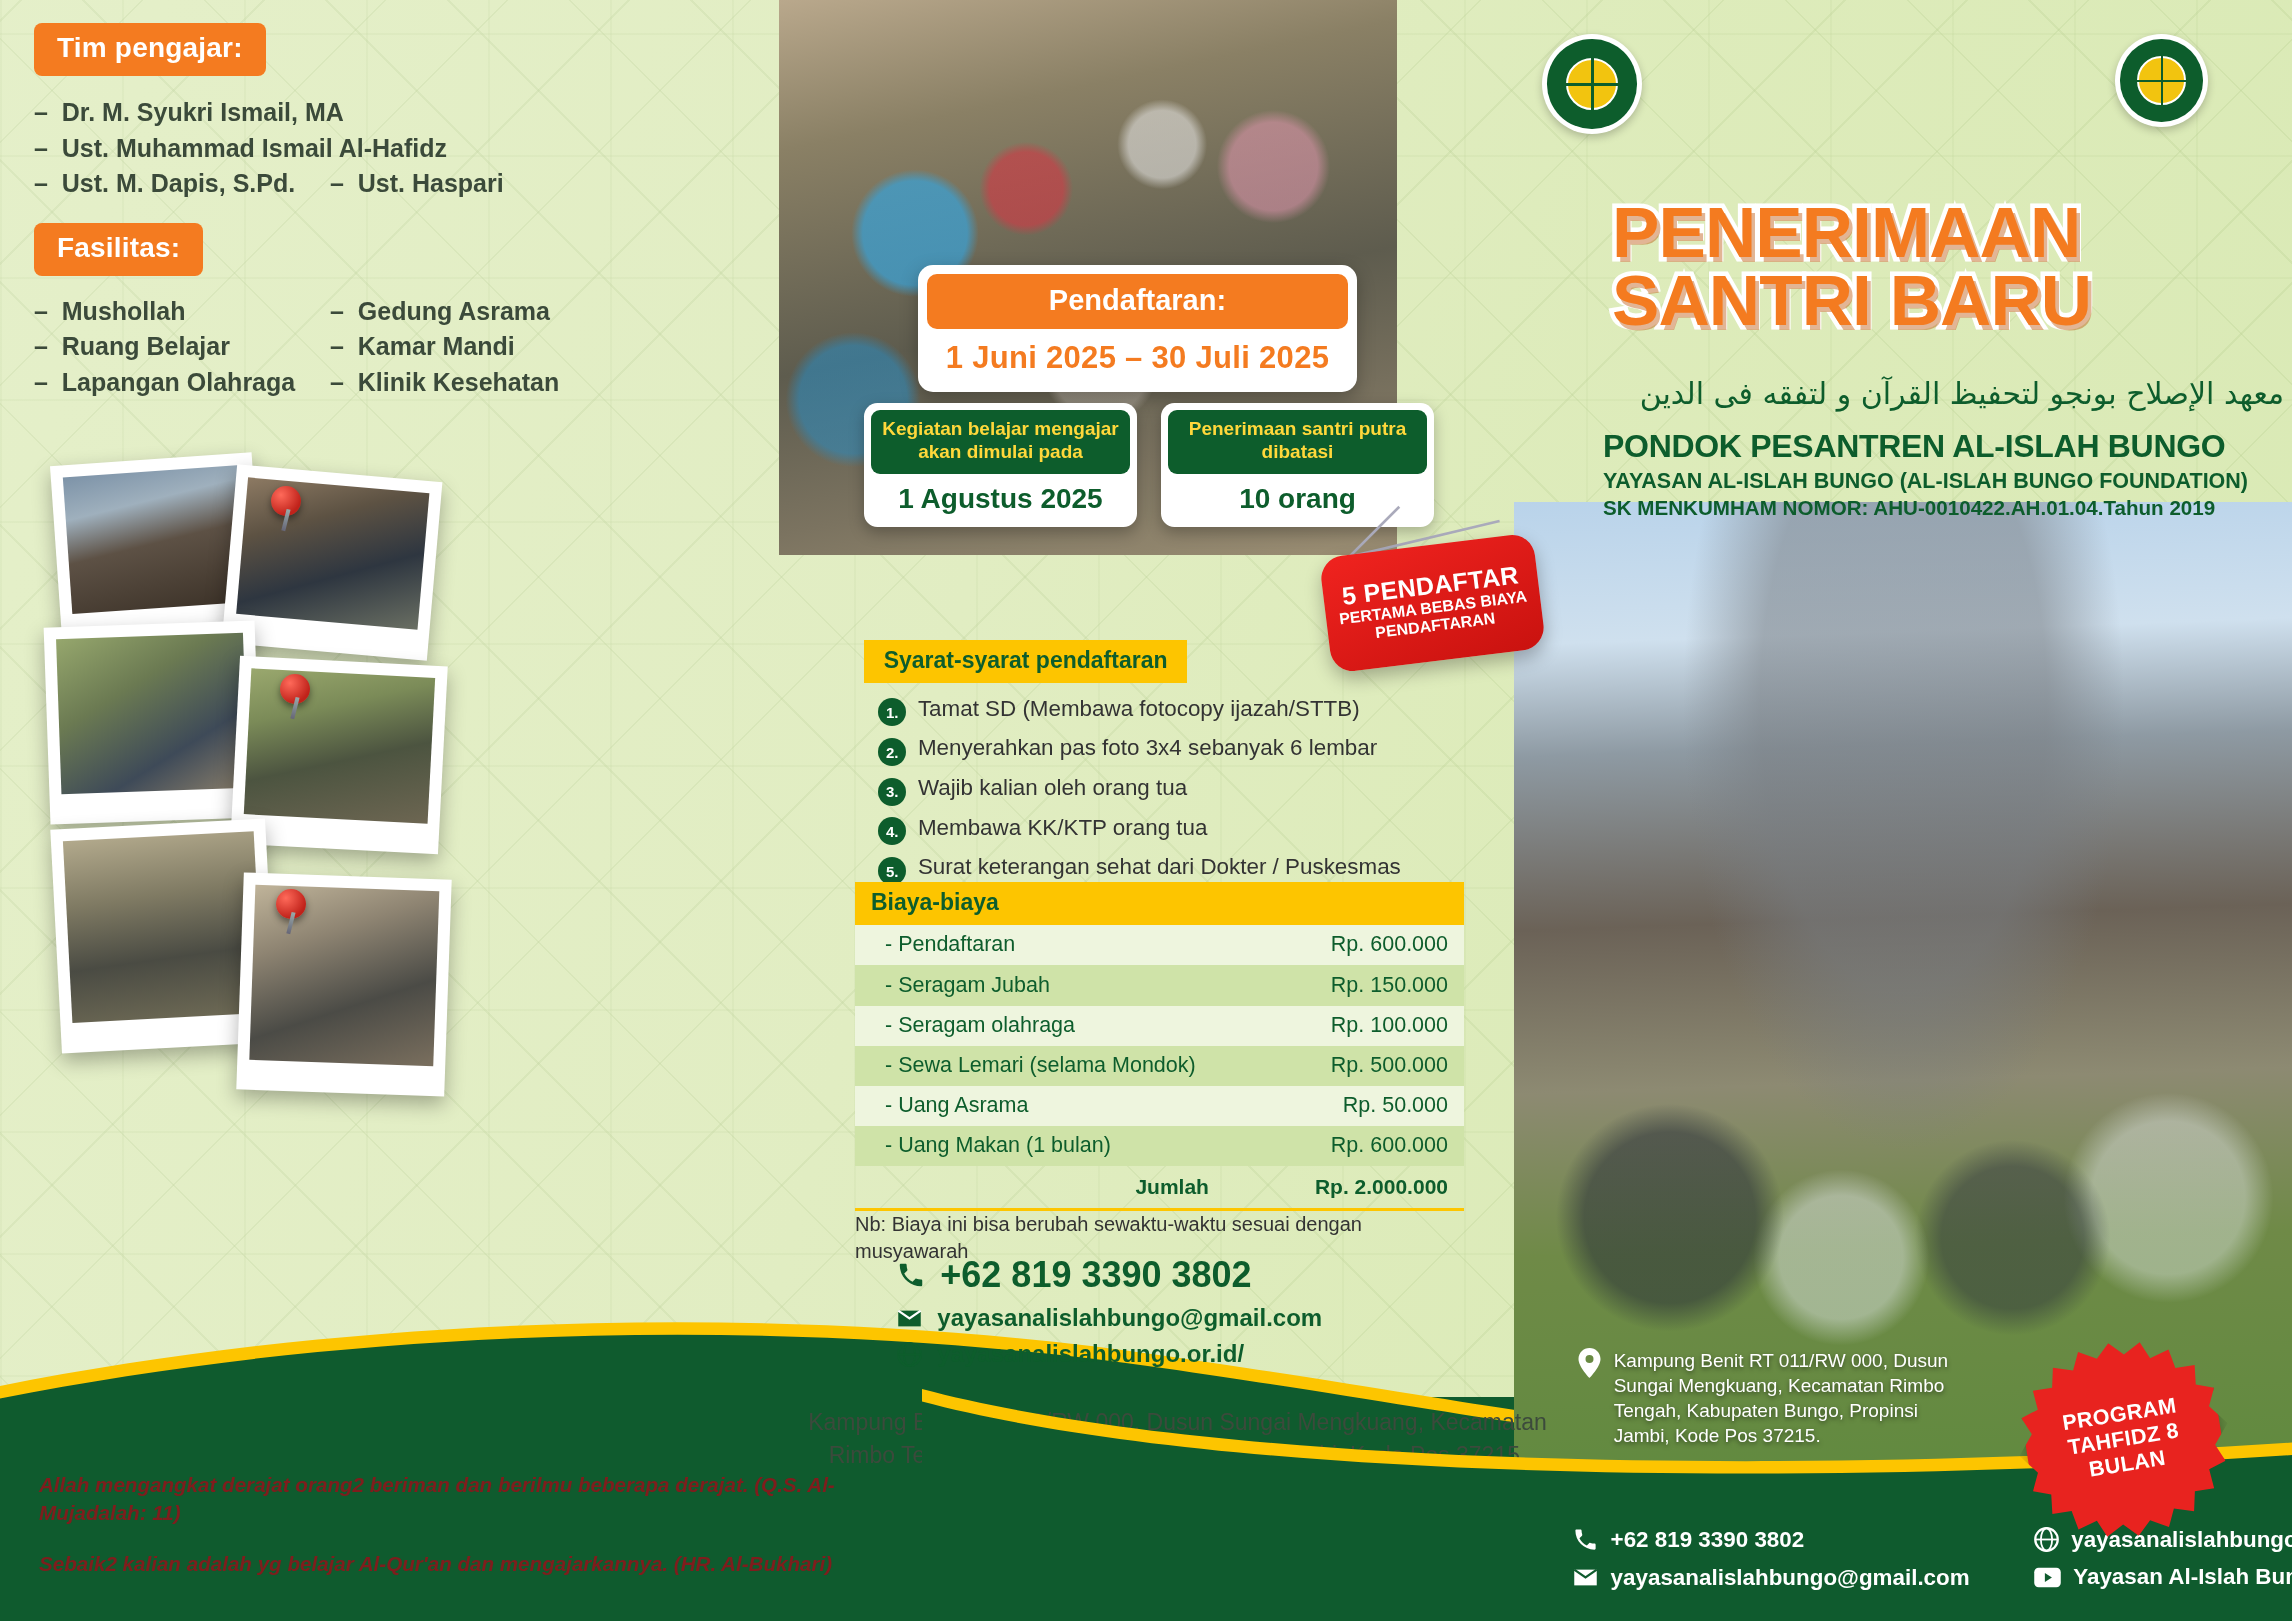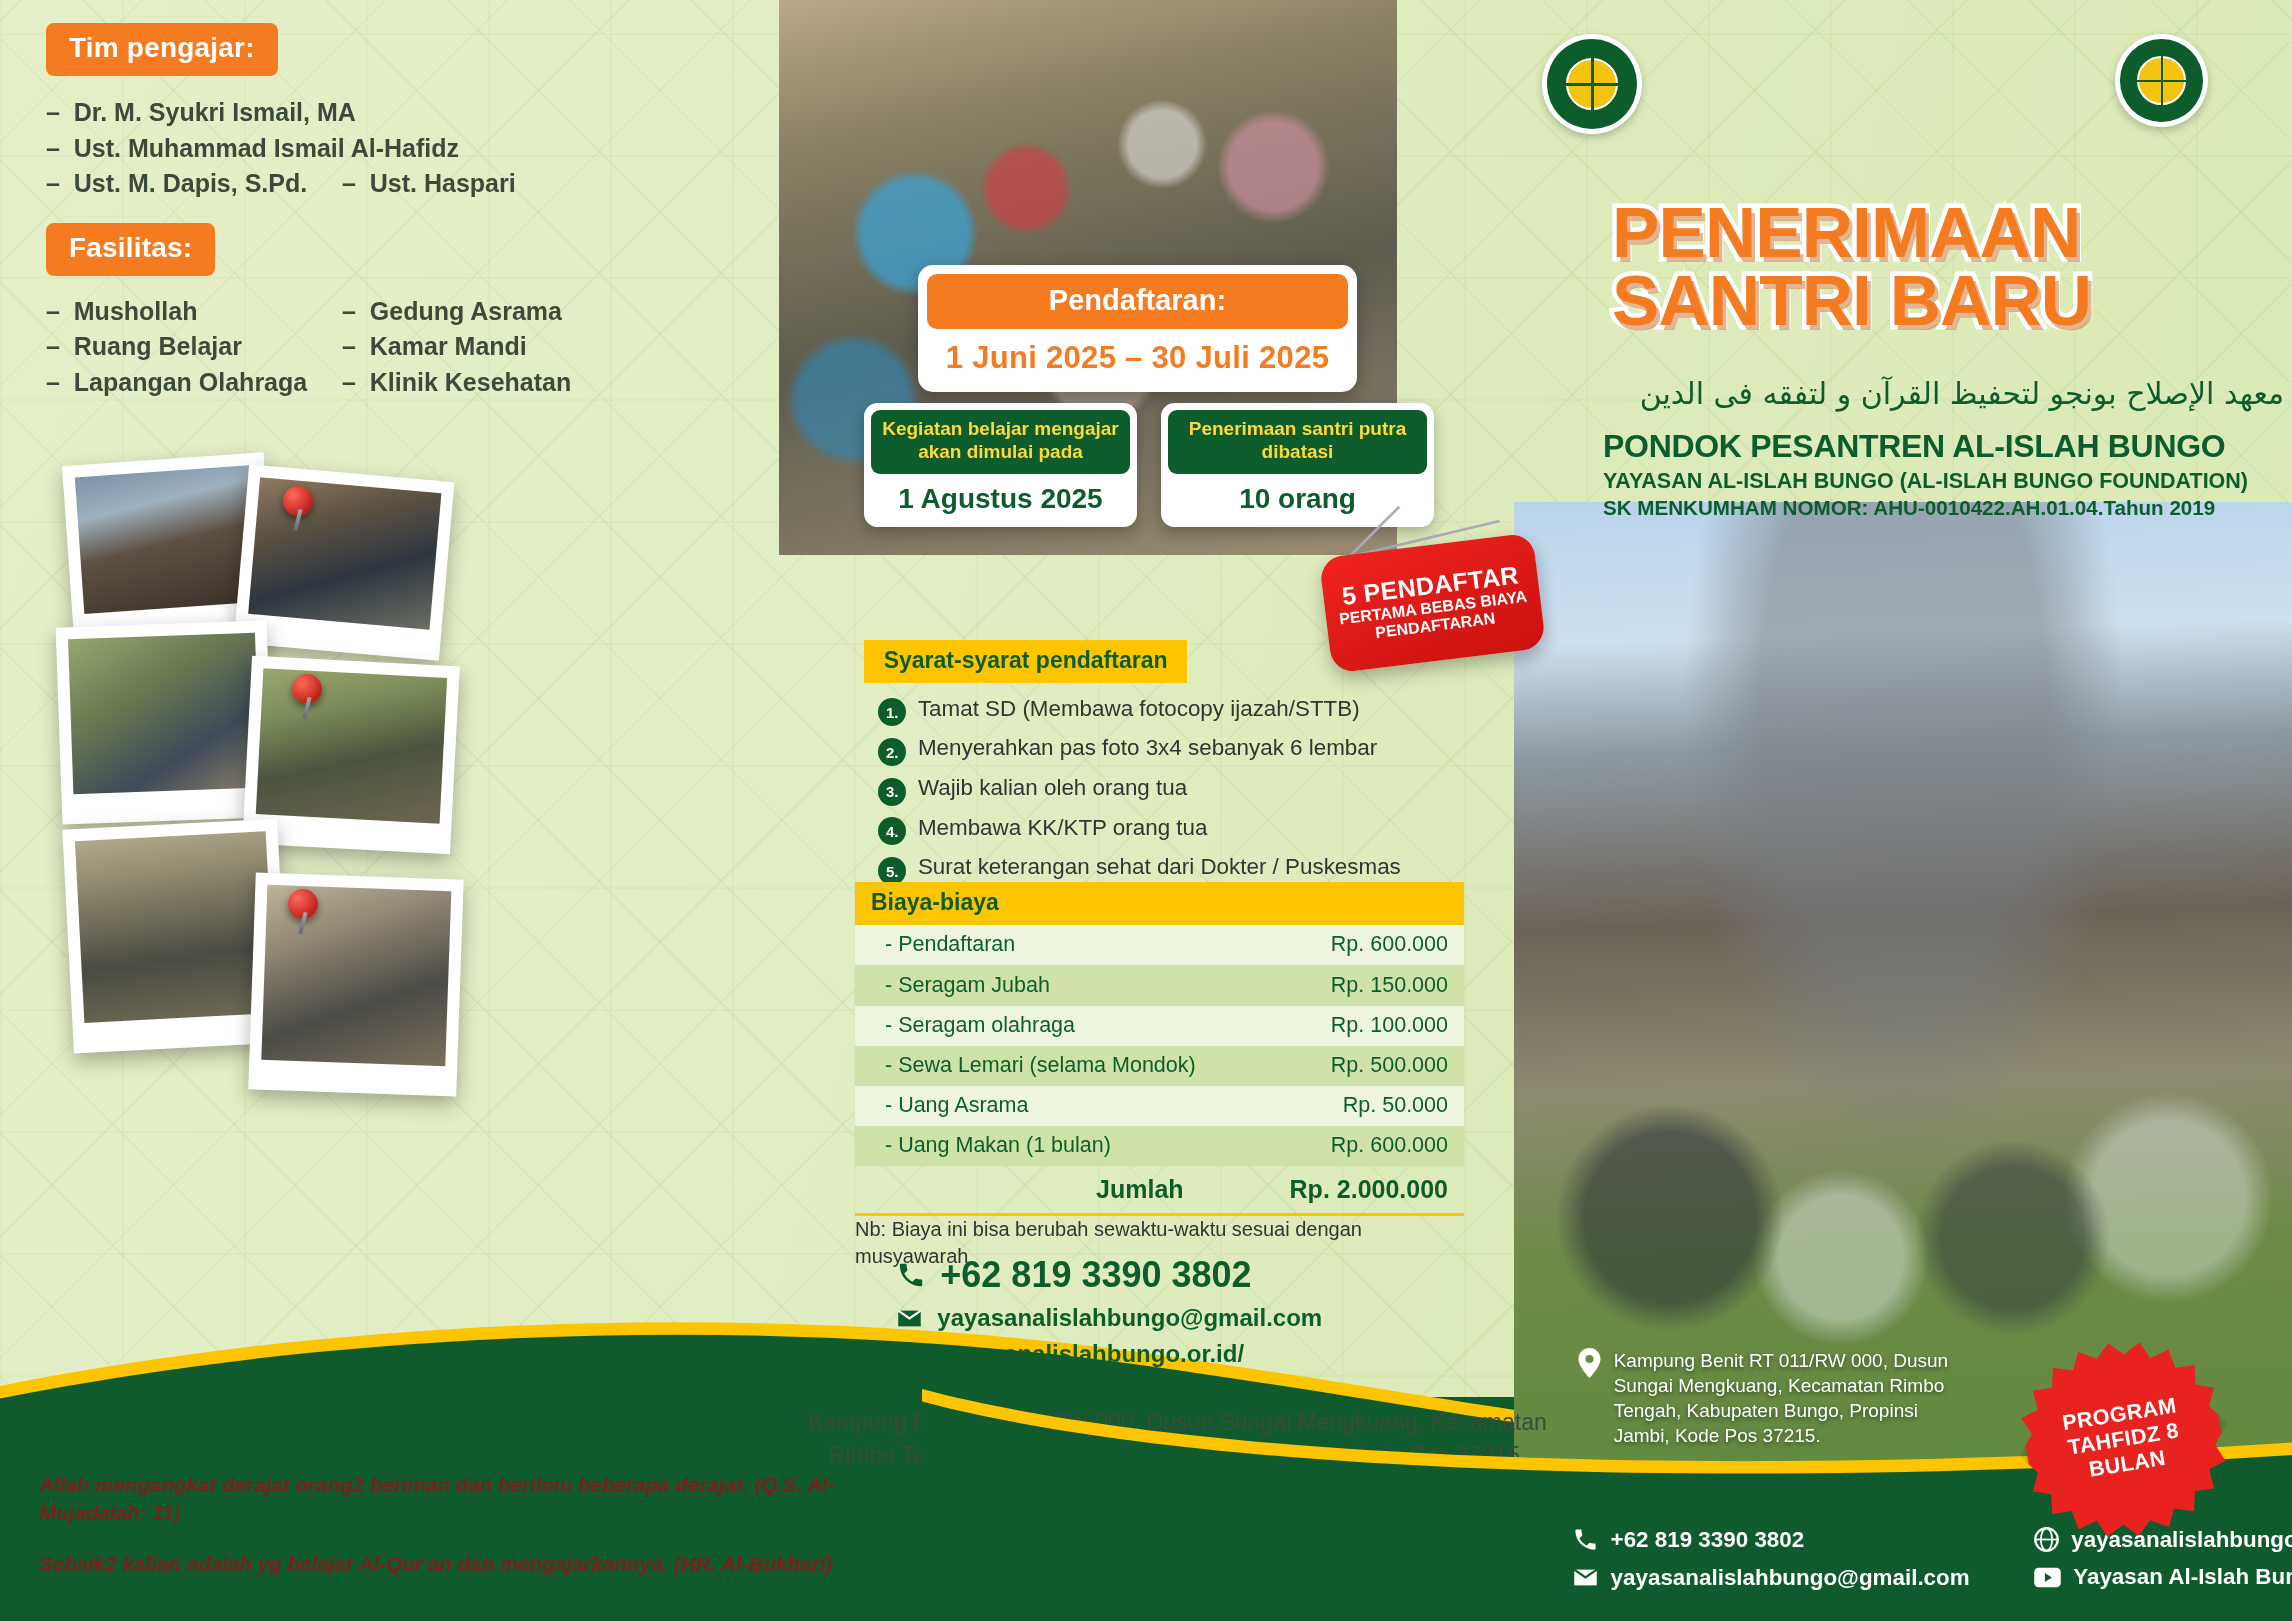--- a/index.html
+++ b/index.html
@@ -20,21 +20,21 @@
       repeating-linear-gradient(0deg, rgba(150,180,110,.18) 0 1.8px, transparent 1.8px 122px),
       repeating-linear-gradient(90deg, rgba(150,180,110,.18) 0 1.8px, transparent 1.8px 122px);
   }
   .bg-grad{
     position:absolute; inset:0;
     background:linear-gradient(105deg,#e9f2d2 0%, #e3eec6 40%, #dcebb8 62%, #d4e7ac 100%);
     opacity:.55;
   }
 
   
-  .panel-left  { position:absolute; left:12px;    top:0; width:788px;  height:1260px; }
+  .panel-left  { position:absolute; left:0;    top:0; width:788px;  height:1260px; }
 
   
   .tag-orange{
     display:inline-block; background:#f47b20; color:#fff;
     font-weight:bold; font-size:28px; padding:9px 23px 11.6px;
     border-radius:8px; letter-spacing:0.2px;
   }
   .lst{ color:#3b4a3a; font-size:25px; font-weight:bold; line-height:1.42; }
   .lst .row{ display:flex; }
   .lst .c1{ width:296px; }
@@ -150,21 +150,21 @@
     display:flex; align-items:center; justify-content:center; margin-top:2.7px;
   }
 
   
   .biaya{ position:absolute; left:855px; top:882px; width:609px; z-index:14; }
   .biaya .hd{ background:#fdc500; color:#0d5d2c; font-weight:bold; font-size:23px; padding:7.2px 16px 9px; }
   .brow{ display:flex; justify-content:space-between; color:#0d5d2c; font-size:21.5px; padding:7.2px 16px 8px 30px; }
   .brow.alt{ background:#cfe3a8; }
   .brow.pl{ background:#eef5de; }
   .btot{ display:flex; justify-content:space-between; padding:9px 16px 9px 0; border-bottom:3.6px solid #fdc500; }
-  .btot span{ color:#0d5d2c; font-size:25px; font-weight:bold; }
+  .btot span{ color:#0d5d2c; font-size:21px; font-weight:bold; }
   .btot .lbl{ margin-left:auto; margin-right:106px; }
   .nb{ font-size:20px; color:#333; margin-top:0; line-height:1.35; }
 
   
   .ctc{ position:absolute; left:896px; top:1254px; width:573px; z-index:14; }
   .ctc .line{ display:flex; align-items:center; gap:14.3px; color:#0d5d2c; font-weight:bold; margin-bottom:8px; }
   .ctc .phone{ font-size:36px; }
   .ctc .small{ font-size:24px; }
   .addr{
     position:absolute; left:806px; top:1406px; width:743px; text-align:center; z-index:14;

